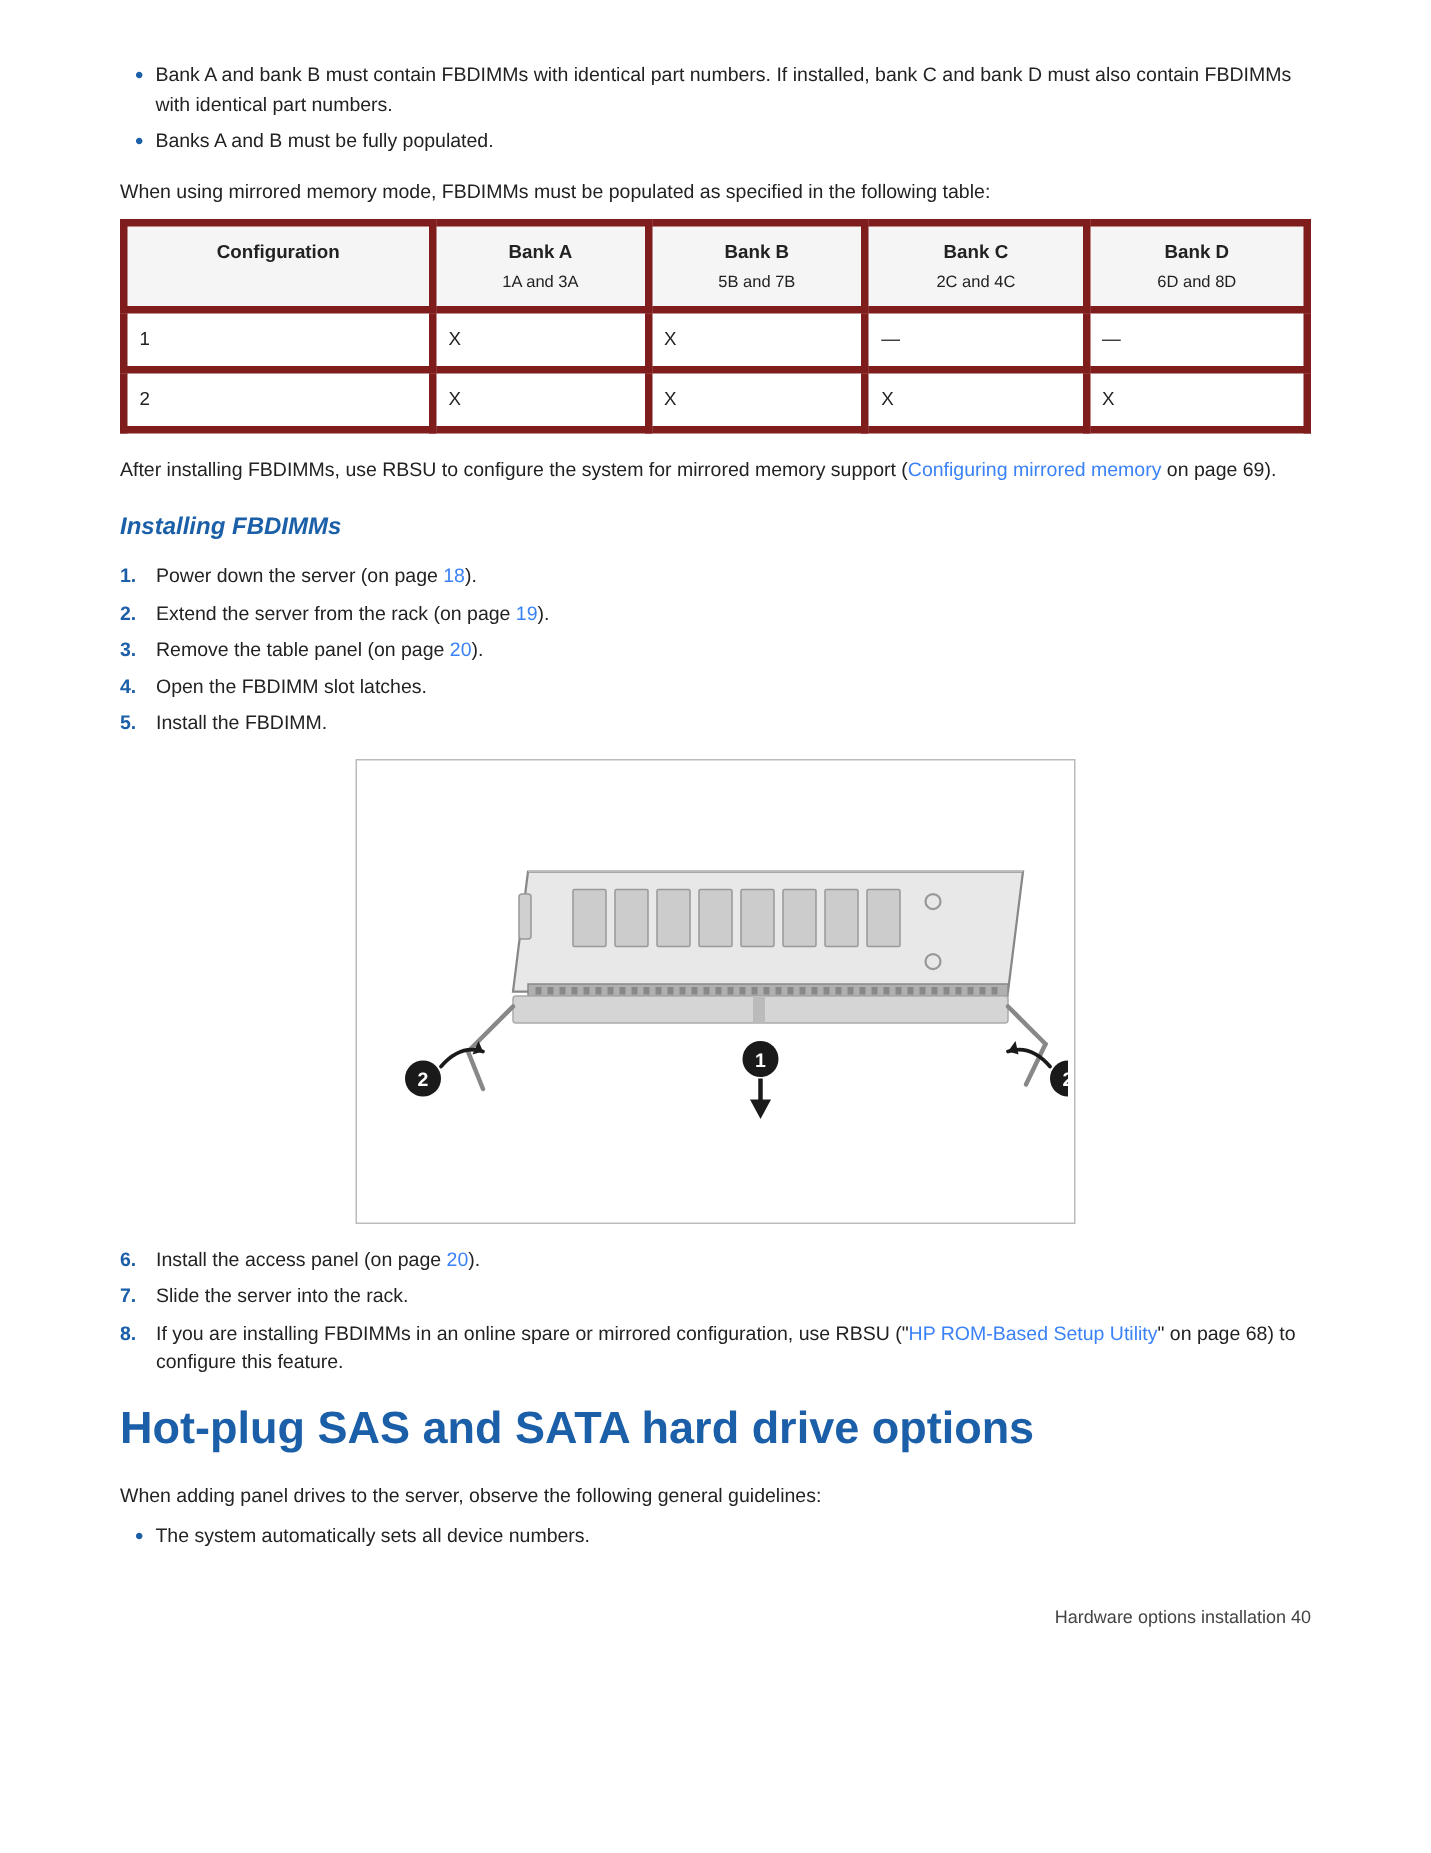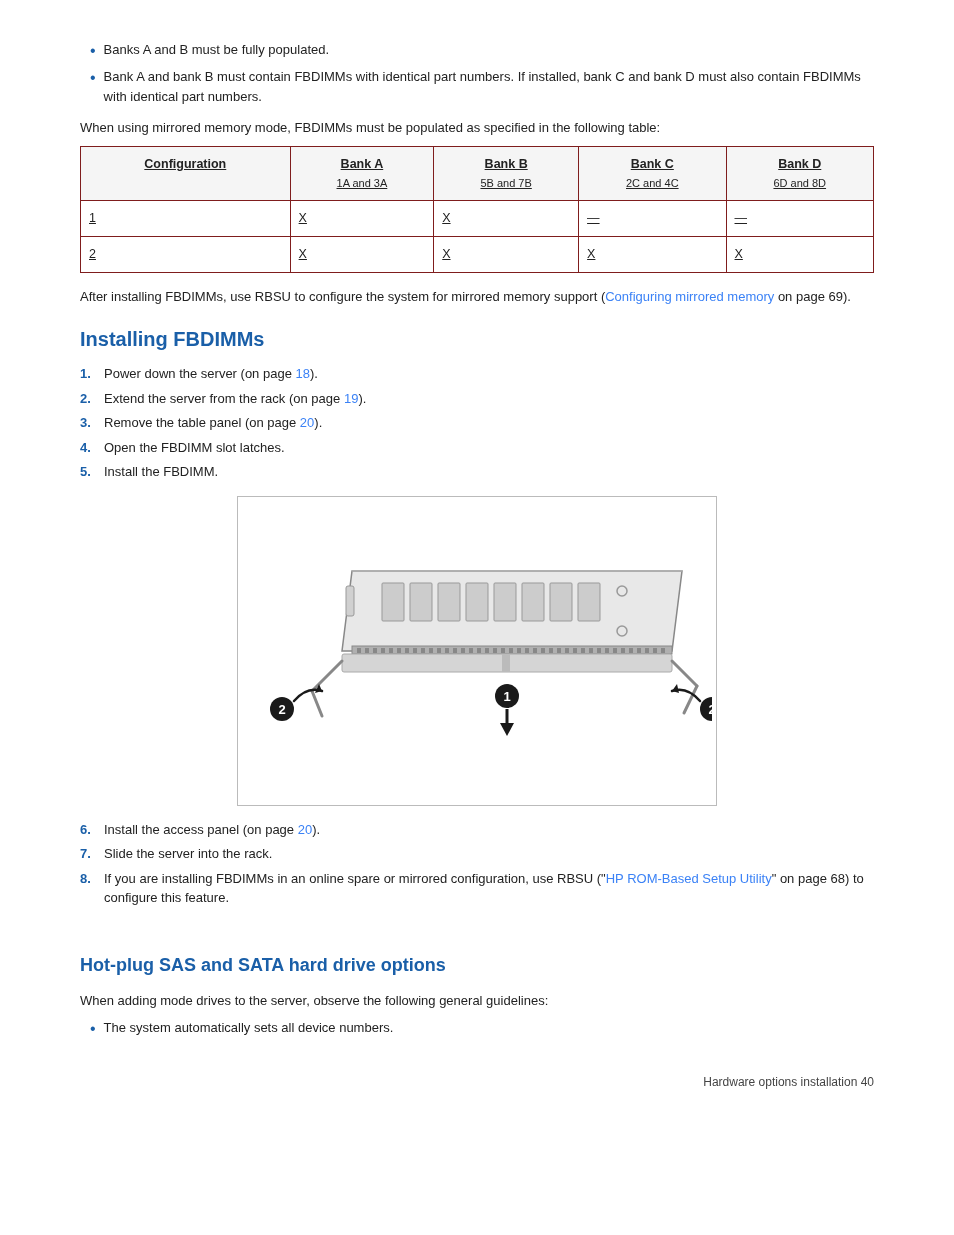--- a/index.html
+++ b/index.html
@@ -34,49 +34,49 @@
     }
     .intro-text {
       margin: 10px 0 8px 0;
     }
     table {
       border-collapse: collapse;
       width: 100%;
       margin-bottom: 14px;
     }
     table th, table td {
-      border: 1px solid #7f1d1d;
+      border: 5px solid #7f1d1d;
       padding: 8px 8px;
       font-size: 12.5px;
       vertical-align: top;
-      text-decoration: underline;
     }
     table th {
       font-weight: bold;
       background: #f5f5f5;
     }
     .after-table-text {
       margin-bottom: 18px;
       font-size: 13px;
     }
     a, .link {
       color: #3b82f6;
       text-decoration: none;
     }
     .section-heading {
       color: #1a5fa8;
-      font-size: 20px;
+      font-size: 16px;
       font-weight: bold;
       margin: 18px 0 10px 0;
+      font-style: italic;
     }
     .big-section-heading {
       color: #1a5fa8;
-      font-size: 18px;
+      font-size: 30px;
       font-weight: bold;
-      margin: 44px 0 12px 0;
+      margin: 12px 0 12px 0;
       border-top: none;
     }
     .step-list {
       list-style: none;
       margin: 0 0 10px 0;
       padding: 0;
     }
     .step-list li {
       display: flex;
       align-items: flex-start;
@@ -115,24 +115,24 @@
     .th-sub {
       font-weight: normal;
       font-size: 11px;
     }
   </style>
 </head>
 <body>
 
 <ul class="bullet-list">
   <li>
+    <span>Bank A and bank B must contain FBDIMMs with identical part numbers. If installed, bank C and bank D must also contain FBDIMMs with identical part numbers.</span>
+  </li>
+  <li>
     <span>Banks A and B must be fully populated.</span>
-  </li>
-  <li>
-    <span>Bank A and bank B must contain FBDIMMs with identical part numbers. If installed, bank C and bank D must also contain FBDIMMs with identical part numbers.</span>
   </li>
 </ul>
 
 <p class="intro-text">When using mirrored memory mode, FBDIMMs must be populated as specified in the following table:</p>
 
 <table>
   <tbody>
       <tr>
     <th>
       <span>Configuration</span>
@@ -316,21 +316,21 @@
   <li>
     <span class="step-num">8.</span>
     <span>
       <span>If you are installing FBDIMMs in an online spare or mirrored configuration, use RBSU ("</span><a class="link" href="#">HP ROM-Based Setup Utility</a><span>" on page 68) to configure this feature.</span>
     </span>
   </li>
 </ol>
 
 <h1 class="big-section-heading">Hot-plug SAS and SATA hard drive options</h1>
 
-<p style="margin-bottom:8px;">When adding mode drives to the server, observe the following general guidelines:</p>
+<p style="margin-bottom:8px;">When adding panel drives to the server, observe the following general guidelines:</p>
 
 <ul class="bullet-list">
   <li>
     <span>The system automatically sets all device numbers.</span>
   </li>
 </ul>
 
 <div class="page-footer">
   <span>Hardware options installation    40</span>
 </div>

